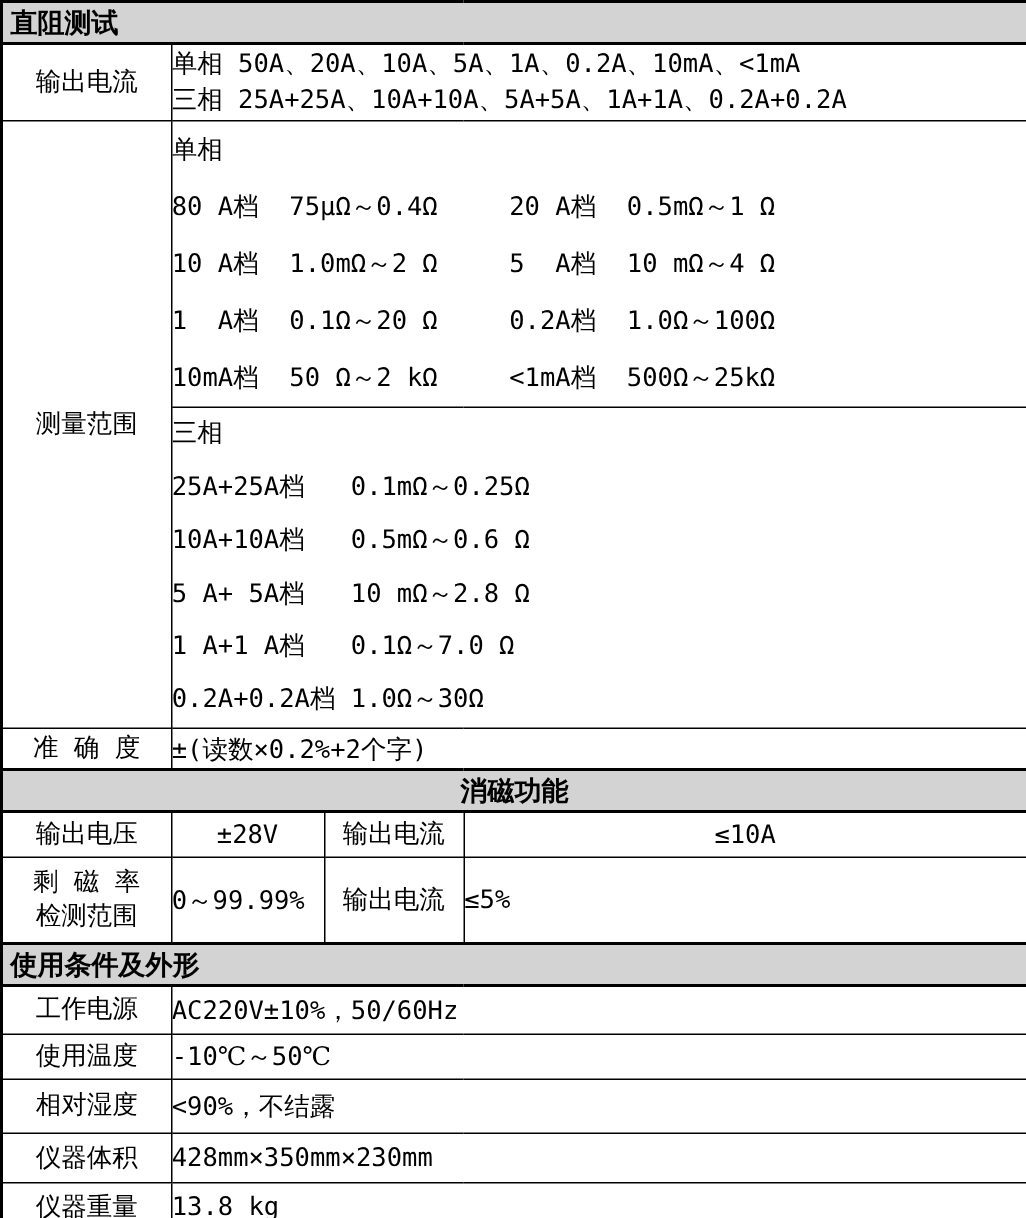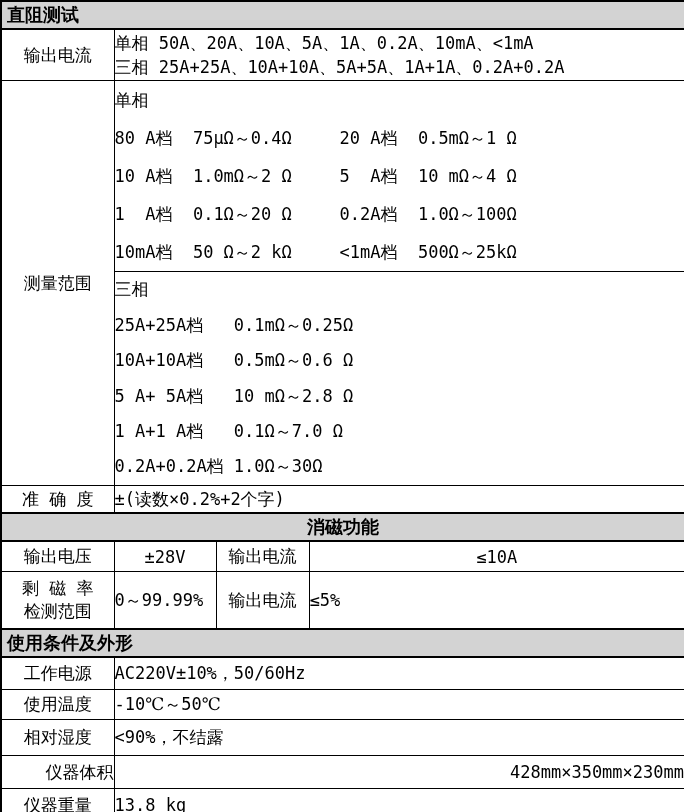--- a/index.html
+++ b/index.html
@@ -50,21 +50,21 @@
   tr.h-single td{height:190px;}
   tr.h-three td{height:213px;}
   tr.h-acc td{height:26px;}
   tr.h-sec2 td{height:21px;text-align:center;}
   tr.h-dm1 td{height:29px;text-align:center;}
   tr.h-dm2 td{height:56px;}
   tr.h-sec3 td{height:20px;}
   tr.h-e1 td{height:31px;}
   tr.h-e2 td{height:29px;}
   tr.h-e3 td{height:35px;}
-  tr.h-e4 td{height:32px;text-align:right;}
+  tr.h-e4 td{height:32px;}
   tr.h-e5 td{height:32px;}
 </style>
 </head>
 <body>
 
 <div class="sheet">
 <table class="spec">
   <colgroup>
     <col style="width:113px">
     <col style="width:102px">

